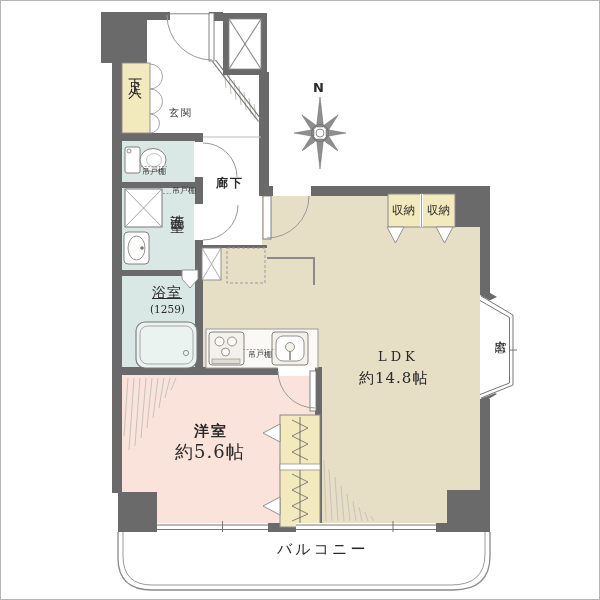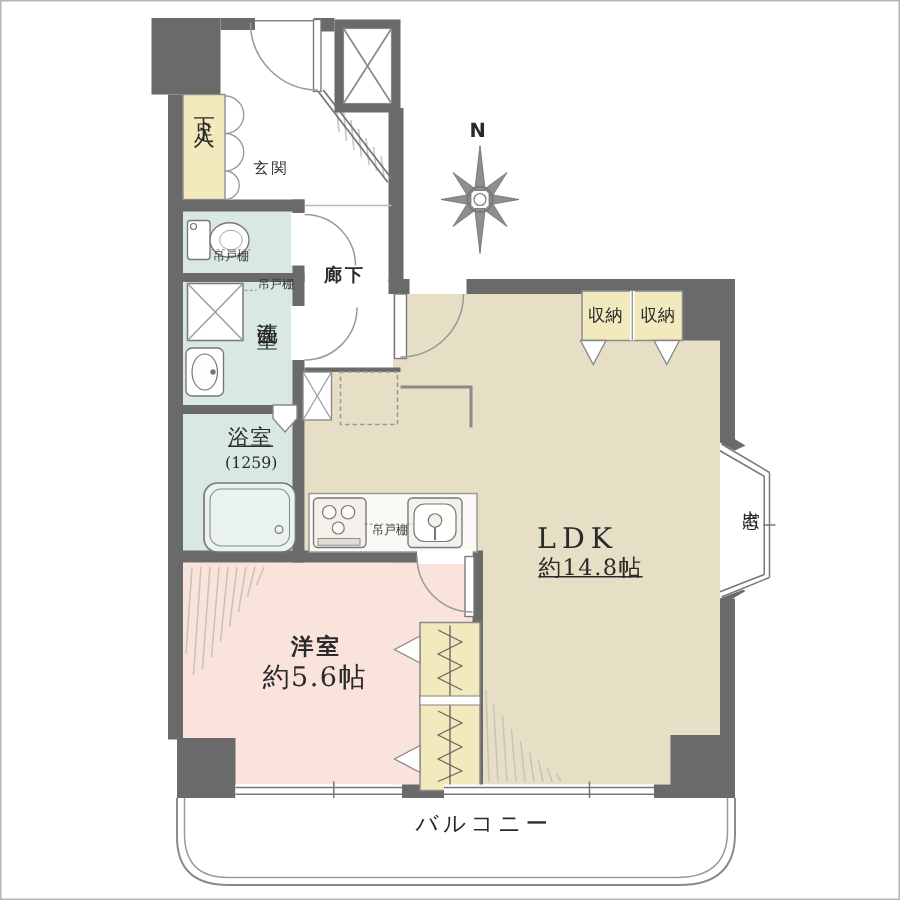--- a/index.html
+++ b/index.html
@@ -1,21 +1,21 @@
 <!DOCTYPE html>
 <html><head>
 <meta charset="utf-8">
 <style>
   html,body{margin:0;padding:0;background:#fff;}
   #stage{position:relative;width:600px;height:600px;background:#fff;overflow:hidden;
          font-family:"DejaVu Serif","Liberation Serif",serif;color:#222;}
   #plan-svg{position:absolute;left:0;top:0;}
   .lbl{position:absolute;white-space:nowrap;color:#2a2a2a;line-height:1.05;}
   .vtext{writing-mode:vertical-rl;text-orientation:upright;}
-  .tiny{font-size:8px;letter-spacing:0px;color:#333;font-family:Liberation Mono, monospace;}
+  .tiny{font-size:8px;letter-spacing:0px;color:#333;font-family:Liberation Sans, sans-serif;}
   .north{font-family:"DejaVu Sans","Liberation Sans",sans-serif;font-weight:bold;}
 </style>
 </head>
 <body>
 
 <div id="stage">
 <svg id="plan-svg" width="600" height="600" viewBox="0 0 600 600">
 
   <g>
     <rect x="262" y="196" width="218" height="327" fill="#e7dfc5"></rect>
@@ -246,18 +246,18 @@
   <div class="lbl" style="left:216px;top:177px;font-size:12px;letter-spacing:2px;font-weight:bold;">廊下</div>
   <div class="lbl tiny" style="left:142px;top:168px;">吊戸棚</div>
   <div class="lbl tiny" style="left:172px;top:187px;">吊戸棚</div>
   <div class="lbl vtext" style="left:170px;top:204px;font-size:14px;letter-spacing:2px;">洗面室</div>
   <div class="lbl" style="left:152px;top:285px;font-size:14px;letter-spacing:1px;text-decoration:underline;">浴室</div>
   <div class="lbl" style="left:150px;top:304px;font-size:10.5px;">(1259)</div>
   <div class="lbl tiny" style="left:248px;top:351px;">吊戸棚</div>
   <div class="lbl" style="left:392px;top:204px;font-size:11.5px;">収納</div>
   <div class="lbl" style="left:427px;top:204px;font-size:11.5px;">収納</div>
   <div class="lbl vtext" style="left:494px;top:331px;font-size:12px;">出窓</div>
-  <div class="lbl" style="left:358px;top:350px;font-size:19px;letter-spacing:4px;">LDK</div>
-  <div class="lbl" style="left:359px;top:371px;font-size:15px;letter-spacing:1px;text-decoration:underline;">約14.8帖</div>
+  <div class="lbl" style="left:378px;top:350px;font-size:13px;letter-spacing:4px;">LDK</div>
+  <div class="lbl" style="left:359px;top:371px;font-size:15px;letter-spacing:1px;">約14.8帖</div>
   <div class="lbl" style="left:194px;top:424px;font-size:15px;letter-spacing:2px;font-weight:bold;">洋室</div>
   <div class="lbl" style="left:175px;top:443px;font-size:18px;letter-spacing:1px;">約5.6帖</div>
   <div class="lbl" style="left:277px;top:542px;font-size:15px;letter-spacing:3px;">バルコニー</div>
 </div>
 
 </body></html>

